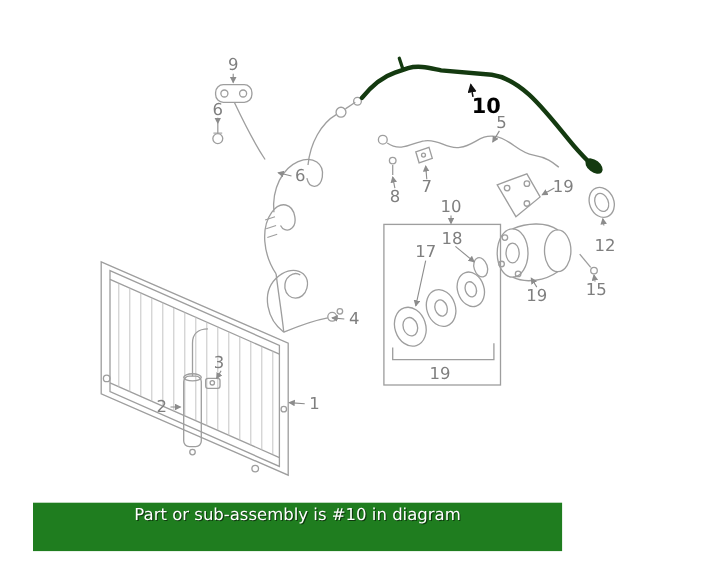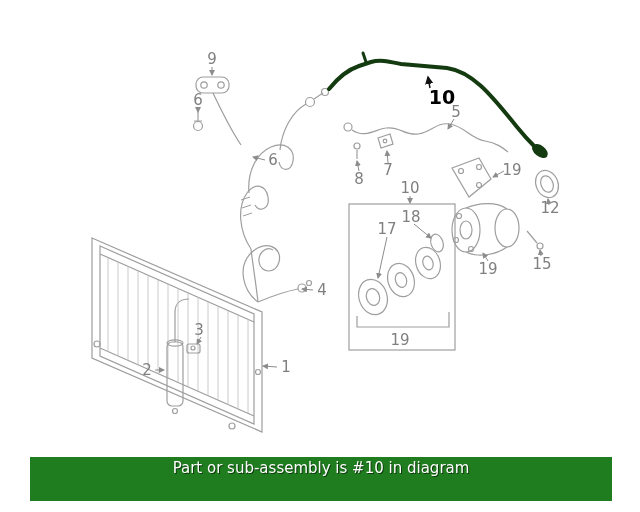--- a/index.html
+++ b/index.html
@@ -10,21 +10,21 @@
   .diagram-svg { position:absolute; left:0; top:0; }
   .part-label {
     position:absolute; transform:translate(-50%,-50%);
     color:#7f7f7f; font-size:15px; line-height:1; user-select:none;
     font-family:"DejaVu Sans", sans-serif;
   }
   .part-label--highlight {
     color:#000000; font-weight:bold; font-size:19px;margin-left:12px;
   }
   .banner {
-    position:absolute; left:30px; top:457px; width:582px; height:44px;
+    position:absolute; left:30px; top:457px; width:481px; height:44px;
     background:#1f7d1f; color:#ffffff; text-align:center;
     font-size:15px; line-height:22px;
     text-shadow:1px 1px 0 rgba(0,0,0,0.55);
     font-family:"DejaVu Sans", sans-serif;
   }
 </style>
 </head>
 <body>
 
 <div class="stage">
@@ -186,21 +186,21 @@
   <span class="part-label" style="left:147px;top:370px">2</span>
   <span class="part-label" style="left:199px;top:330px">3</span>
   <span class="part-label" style="left:322px;top:290px">4</span>
   <span class="part-label" style="left:456px;top:112px">5</span>
   <span class="part-label" style="left:273px;top:160px">6</span>
   <span class="part-label" style="left:388px;top:170px">7</span>
   <span class="part-label" style="left:359px;top:179px">8</span>
   <span class="part-label" style="left:212px;top:59px">9</span>
   <span class="part-label part-label--highlight" style="left:430px;top:97px">10</span>
   <span class="part-label" style="left:198px;top:100px">6</span>
-  <span class="part-label" style="left:550px;top:208px">12</span>
+  <span class="part-label" style="left:550px;top:224px">12</span>
   <span class="part-label" style="left:488px;top:269px">19</span>
   <span class="part-label" style="left:512px;top:170px">19</span>
   <span class="part-label" style="left:542px;top:264px">15</span>
   <span class="part-label" style="left:410px;top:188px">10</span>
   <span class="part-label" style="left:387px;top:229px">17</span>
   <span class="part-label" style="left:411px;top:217px">18</span>
   <span class="part-label" style="left:400px;top:340px">19</span>
 
   <div class="banner">
     <div>Part or sub-assembly is #10 in diagram</div>

